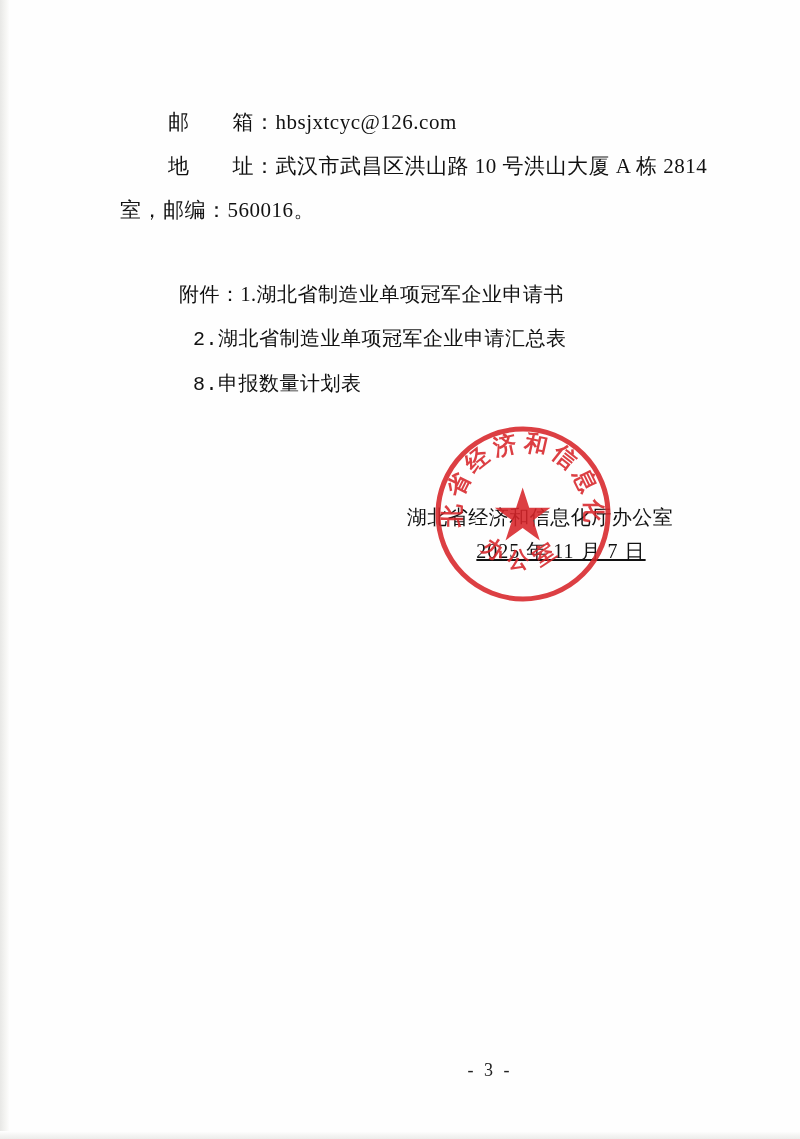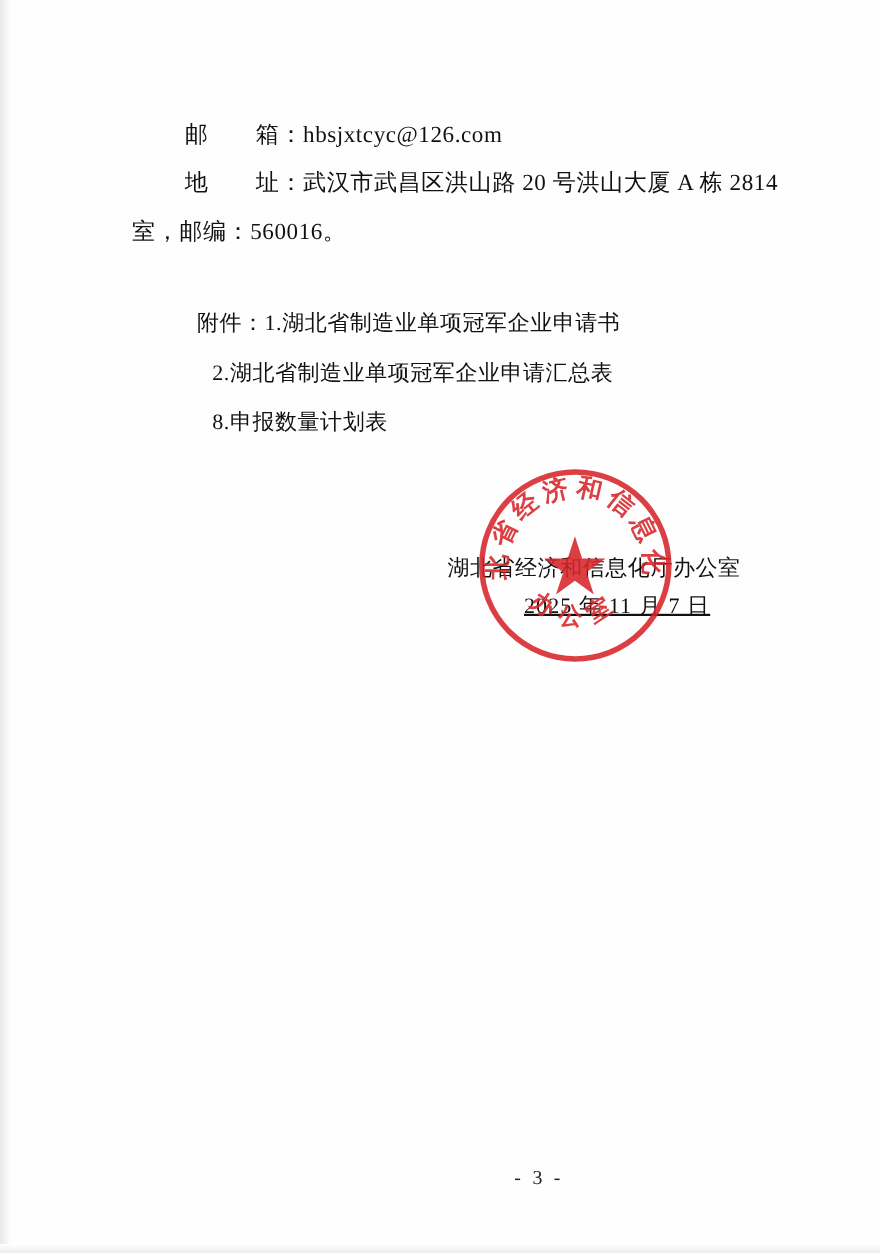--- a/index.html
+++ b/index.html
@@ -74,20 +74,21 @@
   }
   .attach-line {
     font-size: 20px;
     line-height: 45px;
     letter-spacing: 0.5px;
     white-space: pre;
     color: #111;
   }
   .attach-line.sub {
     padding-left: 62px;
+    font-family: Liberation Mono, monospace;
   }
 
   .signature-block {
     position: absolute;
     left: 380px;
     top: 500px;
     width: 320px;
     text-align: center;
   }
   .sig-org {
@@ -138,21 +139,21 @@
 
 <div class="page">
 
   <div class="scan-edge-left"></div>
   <div class="scan-edge-bottom"></div>
 
   <div class="content">
 
     <div class="body-block">
       <div class="line line-indent">邮　　箱：hbsjxtcyc@126.com</div>
-      <div class="line line-indent">地　　址：武汉市武昌区洪山路 20 号洪山大厦 A 栋 2814</div>
+      <div class="line line-indent">地　　址：武汉市武昌区洪山路 10 号洪山大厦 A 栋 2814</div>
       <div class="line">室，邮编：560016。</div>
     </div>
 
     <div class="attach-block">
       <div class="attach-line line-indent">附件：1.湖北省制造业单项冠军企业申请书</div>
       <div class="attach-line sub">2.湖北省制造业单项冠军企业申请汇总表</div>
       <div class="attach-line sub">8.申报数量计划表</div>
     </div>
 
     <div class="signature-block">

